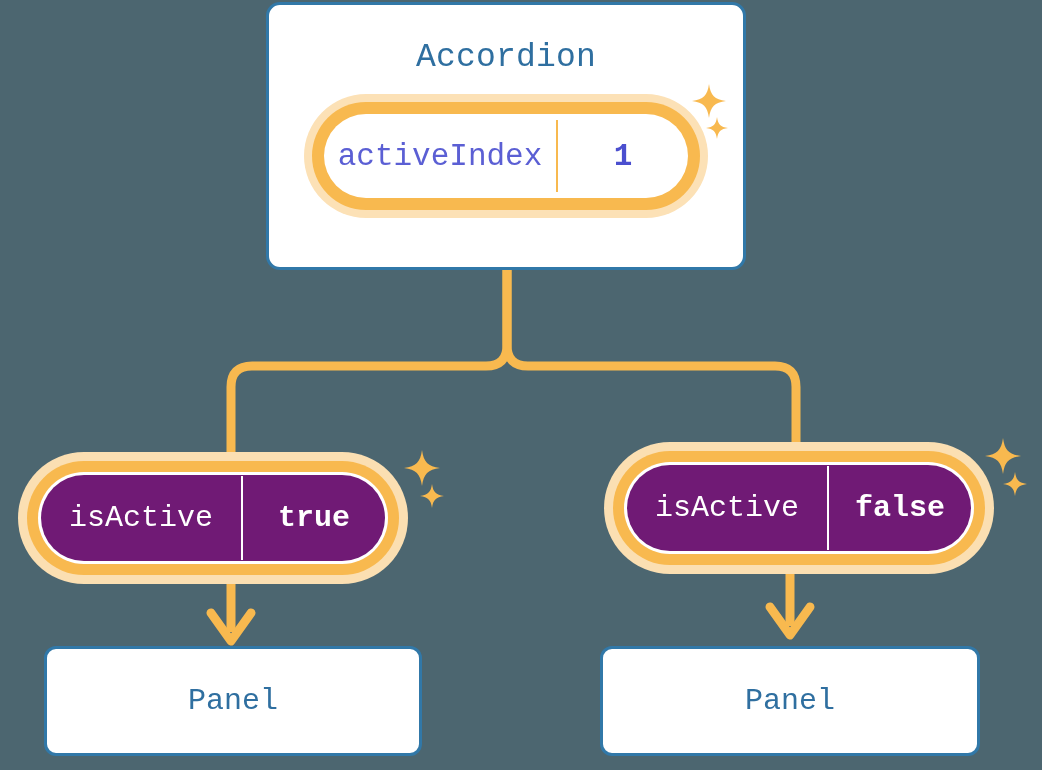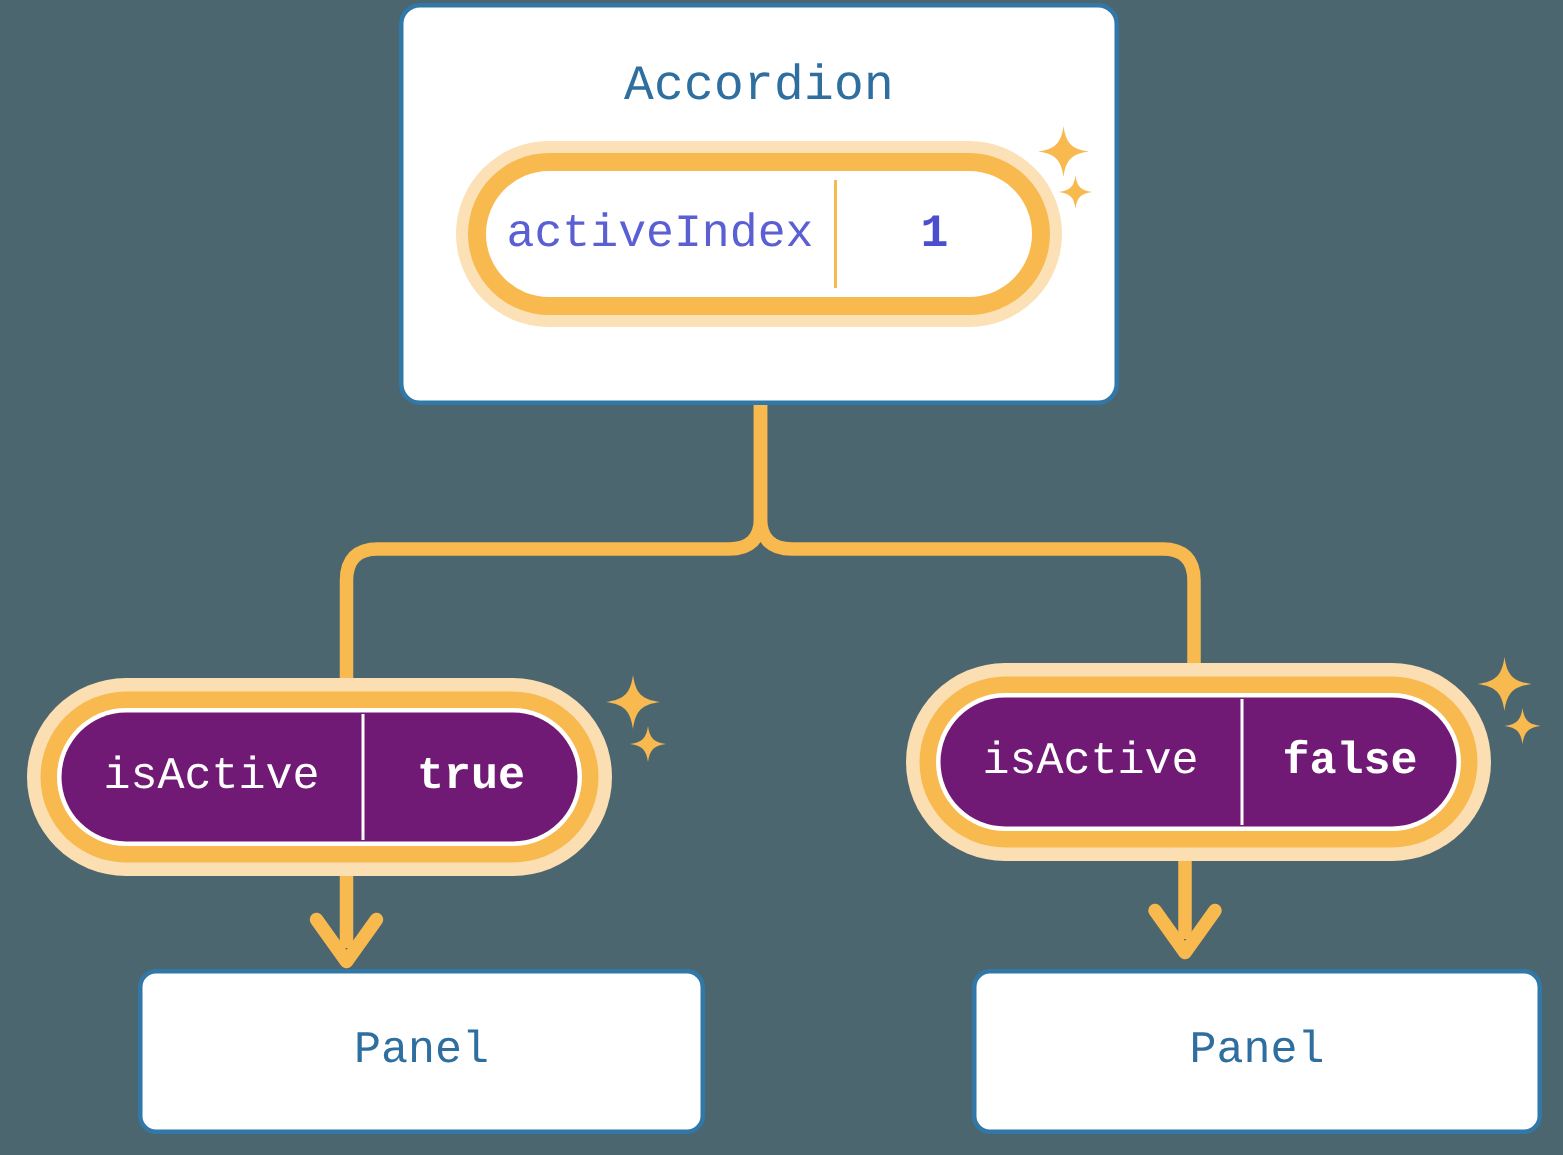--- a/index.html
+++ b/index.html
@@ -63,21 +63,20 @@
   
   .panel-card {
     position: absolute;
     background: #ffffff;
     border: 3px solid #3178a8;
     border-radius: 12px;
     z-index: 2;
     display: flex;
     align-items: center;
     justify-content: center;
-    margin-left: 48px;
   }
 
   .panel-label {
     color: #2f6fa0;
     font-size: 30px;
     font-weight: 400;
   }
 
   #panel-left  { left: 44px;  top: 646px; width: 378px; height: 110px; }
   #panel-right { left: 600px; top: 646px; width: 380px; height: 110px; }

